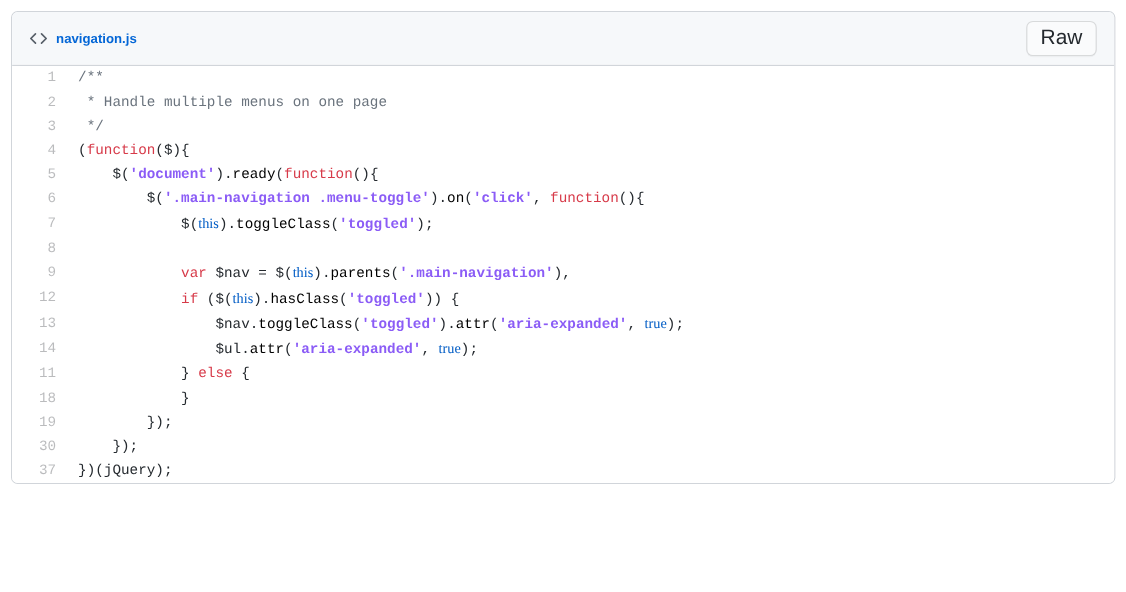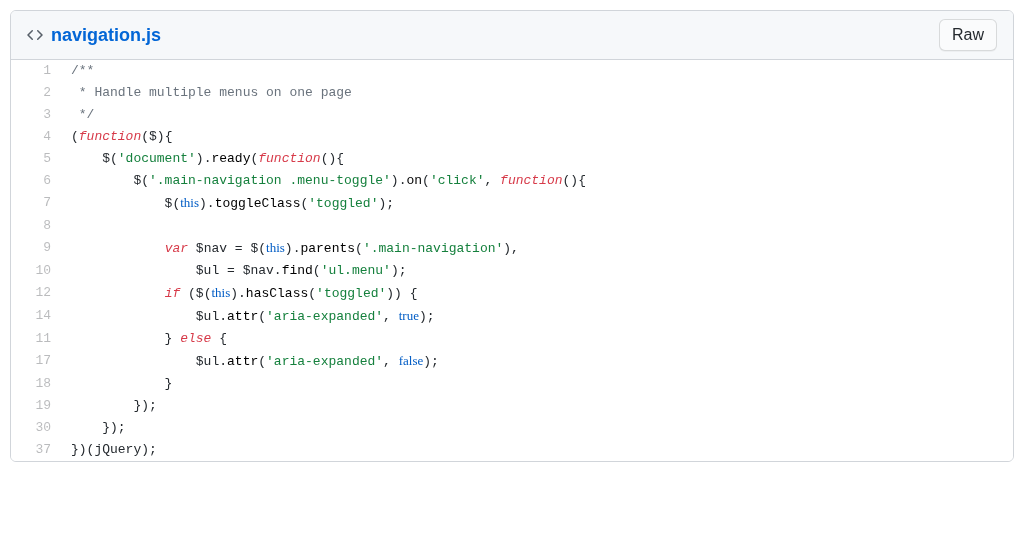--- a/index.html
+++ b/index.html
@@ -34,26 +34,26 @@
       display: inline-flex;
       align-items: center;
       justify-content: center;
       width: 16px;
       height: 16px;
       color: #586069;
     }
     .file-name {
       color: #0366d6;
       font-weight: 600;
-      font-size: 18px;
+      font-size: 12px;
       text-decoration: none;
     }
     .raw-button {
       padding: 5px 12px;
-      font-size: 16px;
+      font-size: 19px;
       font-weight: 500;
       line-height: 20px;
       color: #24292e;
       background-color: #fafbfc;
       border: 1px solid rgba(27,31,35,0.15);
       border-radius: 6px;
       cursor: pointer;
       box-shadow: 0 1px 0 rgba(27,31,35,0.04);
     }
     .code-block {
@@ -78,22 +78,22 @@
       vertical-align: top;
       font-size: 13px;
     }
     .line-content-cell {
       padding: 0 10px;
       white-space: pre;
       color: #24292e;
       vertical-align: top;
     }
     .pl-c { color: #6a737d; }
-    .pl-k { color: #d73a49; font-style: italic; }
-    .pl-s { color: #15803d; }
+    .pl-k { color: #d73a49; }
+    .pl-s { color: #8b5cf6; font-weight: bold; }
     .pl-c1 { color: #005cc5; font-family: Liberation Serif, serif; }
     .pl-en { color: #000000; }
   </style>
 </head>
 <body>
 
 <div class="file-container">
   <div class="file-header">
     <div class="file-info">
       <span class="file-icon">
@@ -138,38 +138,34 @@
           </tr>
           <tr>
             <td class="line-number-cell">8</td>
             <td class="line-content-cell"></td>
           </tr>
           <tr>
             <td class="line-number-cell">9</td>
             <td class="line-content-cell">            <span class="pl-k">var</span> $nav = $(<span class="pl-c1">this</span>).<span class="pl-en">parents</span>(<span class="pl-s">'.main-navigation'</span>),</td>
           </tr>
           <tr>
-            <td class="line-number-cell">10</td>
-            <td class="line-content-cell">                $ul = $nav.<span class="pl-en">find</span>(<span class="pl-s">'ul.menu'</span>);</td>
+            <td class="line-number-cell">12</td>
+            <td class="line-content-cell">            <span class="pl-k">if</span> ($(<span class="pl-c1">this</span>).<span class="pl-en">hasClass</span>(<span class="pl-s">'toggled'</span>)) {</td>
           </tr>
           <tr>
-            <td class="line-number-cell">12</td>
-            <td class="line-content-cell">            <span class="pl-k">if</span> ($(<span class="pl-c1">this</span>).<span class="pl-en">hasClass</span>(<span class="pl-s">'toggled'</span>)) {</td>
+            <td class="line-number-cell">13</td>
+            <td class="line-content-cell">                $nav.<span class="pl-en">toggleClass</span>(<span class="pl-s">'toggled'</span>).<span class="pl-en">attr</span>(<span class="pl-s">'aria-expanded'</span>, <span class="pl-c1">true</span>);</td>
           </tr>
           <tr>
             <td class="line-number-cell">14</td>
             <td class="line-content-cell">                $ul.<span class="pl-en">attr</span>(<span class="pl-s">'aria-expanded'</span>, <span class="pl-c1">true</span>);</td>
           </tr>
           <tr>
             <td class="line-number-cell">11</td>
             <td class="line-content-cell">            } <span class="pl-k">else</span> {</td>
-          </tr>
-          <tr>
-            <td class="line-number-cell">17</td>
-            <td class="line-content-cell">                $ul.<span class="pl-en">attr</span>(<span class="pl-s">'aria-expanded'</span>, <span class="pl-c1">false</span>);</td>
           </tr>
           <tr>
             <td class="line-number-cell">18</td>
             <td class="line-content-cell">            }</td>
           </tr>
           <tr>
             <td class="line-number-cell">19</td>
             <td class="line-content-cell">        });</td>
           </tr>
           <tr>

